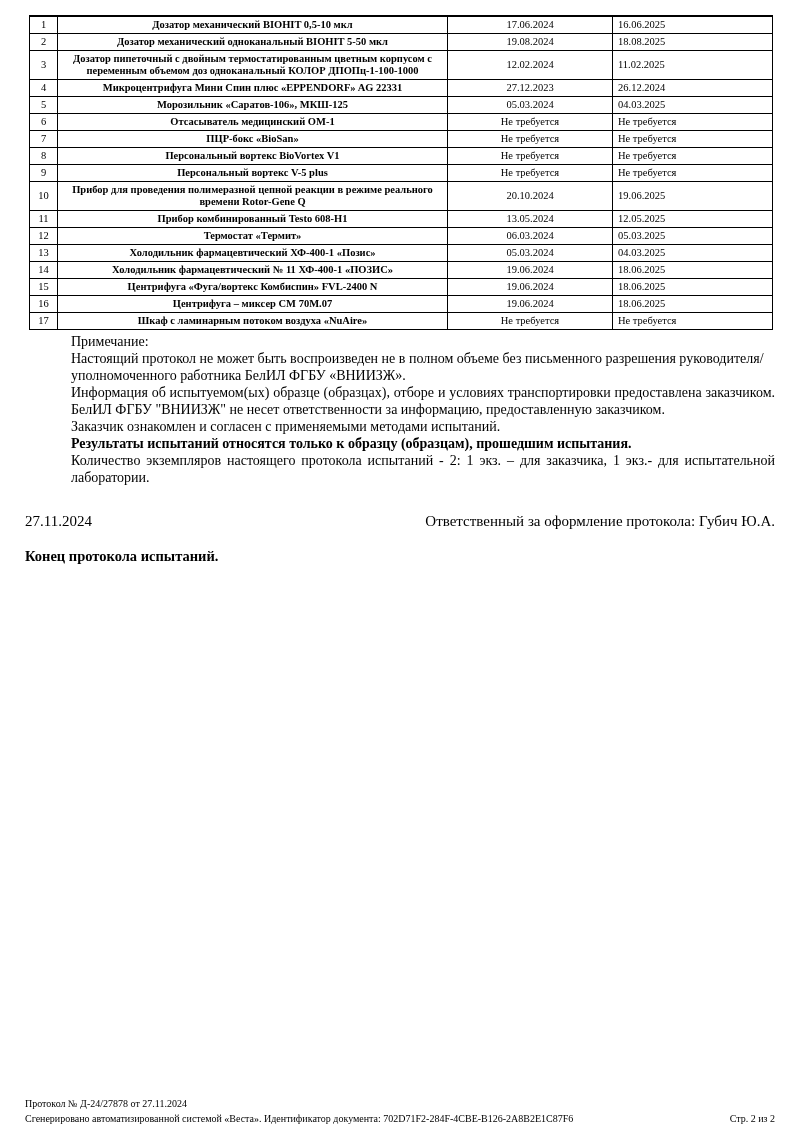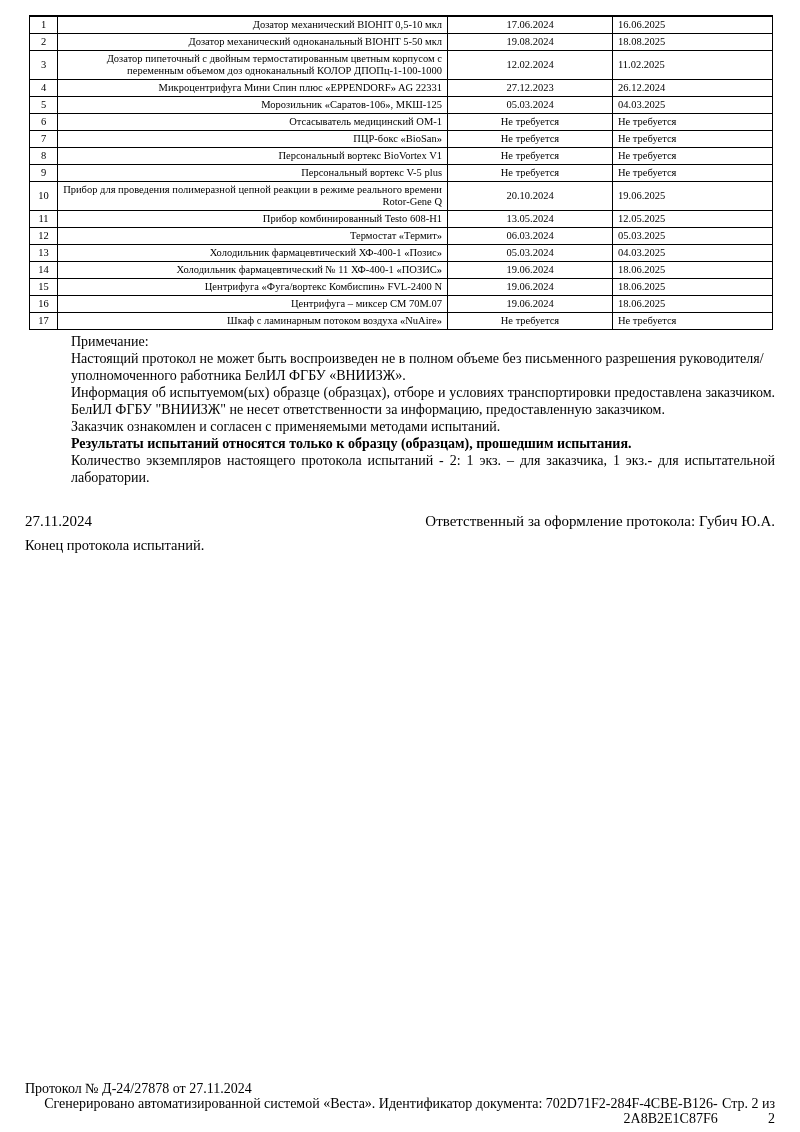--- a/index.html
+++ b/index.html
@@ -24,21 +24,21 @@
     font-size: 10.5px;
     line-height: 12px;
   }
   table.equip { border: 1px solid #000; border-top: 2px solid #000; }
   table.equip td {
     border: 1px solid #000;
     padding: 2px 5px;
     vertical-align: middle;
   }
   td.c-num  { width: 28px;  text-align: center; padding: 2px 1px; }
-  td.c-name { width: 390px; text-align: right; }
+  td.c-name { width: 390px; text-align: center; font-weight: bold; }
   td.c-date { width: 165px; text-align: center; }
   td.c-date2{ width: 160px; text-align: left; }
 
   
   .notes {
     margin-top: 3px;
     font-size: 14px;
     line-height: 17px;
     margin-left: 46px;
   }
@@ -50,30 +50,31 @@
   .sig-row {
     margin-top: 27px;
     display: flex;
     justify-content: space-between;
     font-size: 15px;
     line-height: 17px;
   }
   .end-line {
     font-size: 14.5px;
     line-height: 19px;
-    margin-top: 6px;
+    margin-top: 17px;
+    font-weight: bold;
   }
 
   
   .footer {
     position: absolute;
     left: 25px;
     right: 25px;
     bottom: 6px;
-    font-size: 14px;
+    font-size: 10px;
     line-height: 15px;
   }
   .footer-line2 {
     display: flex;
     justify-content: space-between;
     text-align: right;
   }
 </style>
 </head>
 <body>

